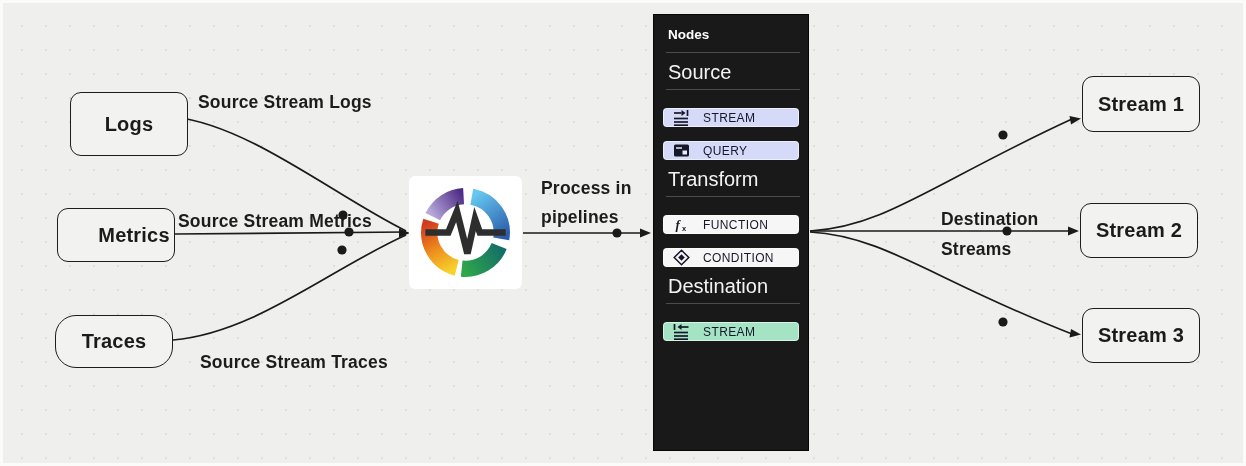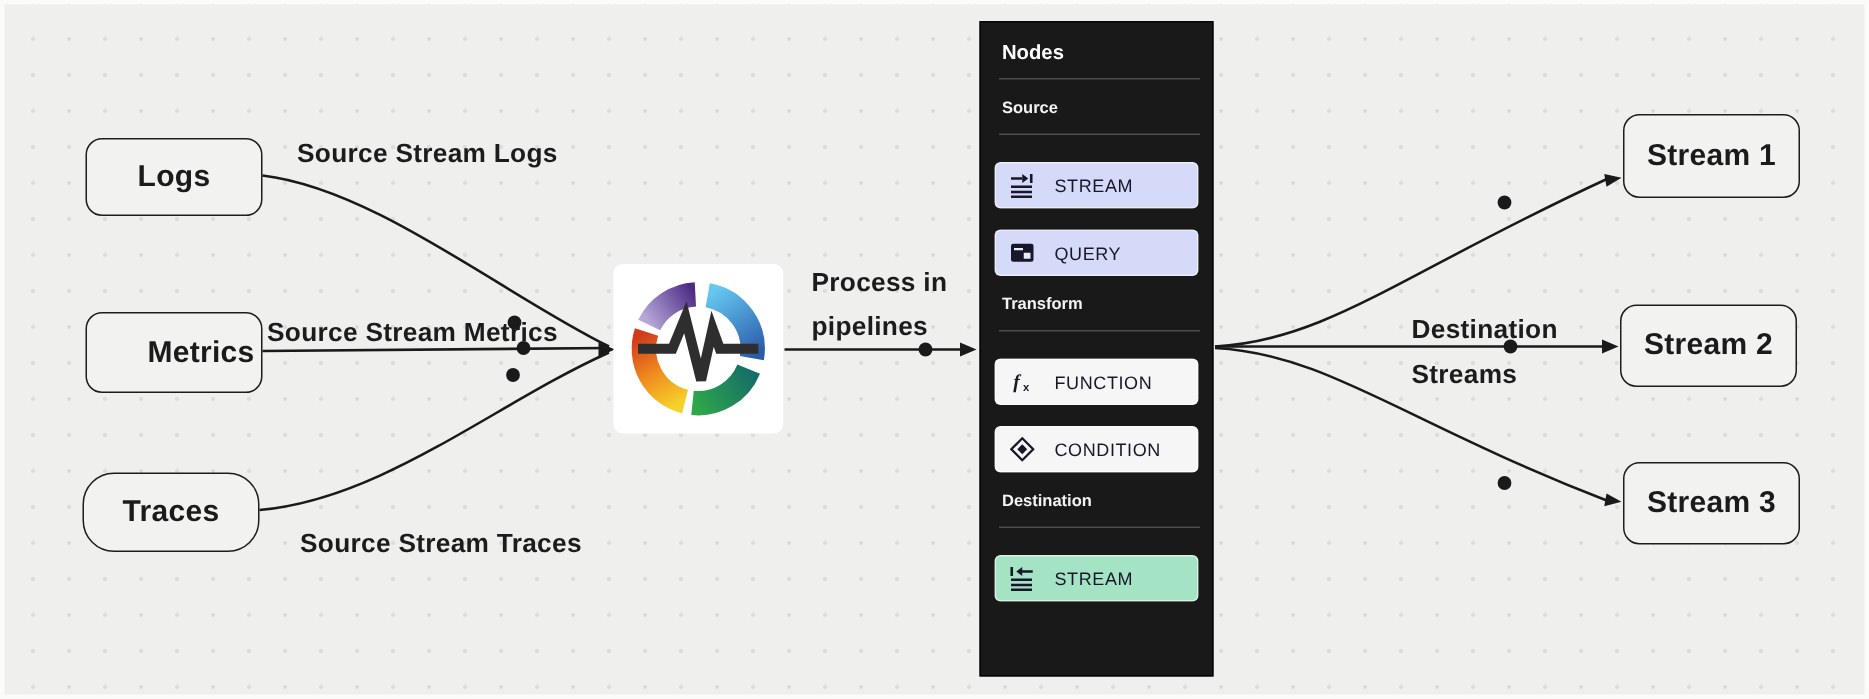--- a/index.html
+++ b/index.html
@@ -35,23 +35,23 @@
     position:absolute;left:409px;top:176px;width:113px;height:113px;
     border-radius:6px;display:flex;align-items:center;justify-content:center;
   }
   
   .panel{
     position:absolute;left:653px;top:14px;width:156px;height:437px;
     border:1px solid #060606;color:#fff;
   }
   .panel-title{font-size:13.5px;line-height:16px;font-weight:700;padding:12px 14px 9px;color:#ffffff;}
   .p-divider{border:0;border-top:1px solid #4c4c4c;margin:0 8px 0 12px;}
-  .section-title{font-size:11px;line-height:17px;font-weight:700;padding:11px 14px 8px;color:#f3f3f3;}
+  .section-title{font-size:20px;line-height:17px;font-weight:400;padding:11px 14px 8px;color:#f3f3f3;}
   .node-btn{
-    margin:14px 9px 0 9px;height:31px;border-radius:4px;
+    margin:14px 9px 0 9px;height:19px;border-radius:4px;
     display:flex;align-items:center;gap:13px;padding:0 9px;
     border:1px solid rgba(255,255,255,.55);
     cursor:pointer;
   }
   .node-btn.first{margin-top:18px;}
   .node-btn .btn-label{font-size:12px;font-weight:500;color:#17172a;letter-spacing:.4px;}
   .btn-icon{width:17px;height:17px;flex:0 0 auto;}
 </style>
 </head>
 <body>
@@ -77,21 +77,21 @@
       <circle cx="1007" cy="231" r="4.6"></circle>
       <circle cx="1003" cy="322" r="4.6"></circle>
       <polygon points="410,233 399,228.4 399,237.6"></polygon>
       <polygon points="651,233 640,228.4 640,237.6"></polygon>
       <polygon points="1081,118.5 1069.5,116 1071,124.5"></polygon>
       <polygon points="1079,231 1068,226.4 1068,235.6"></polygon>
       <polygon points="1081,334.5 1071,329 1069.5,337.5"></polygon>
     </g>
   </svg>
 
-  <div class="node-box" style="left:57px;top:92px;height:52px;">
+  <div class="node-box" style="left:70px;top:92px;height:64px;">
       <span>Logs</span>
     </div>
   <div class="node-box" style="left:57px;top:208px;padding-left:36px;">
       <span>Metrics</span>
     </div>
   <div class="node-box" style="left:55px;top:315px;height:53px;border-radius:21px;">
       <span>Traces</span>
     </div>
 
   <div class="node-box" style="left:1082px;top:76px;height:56px;">

